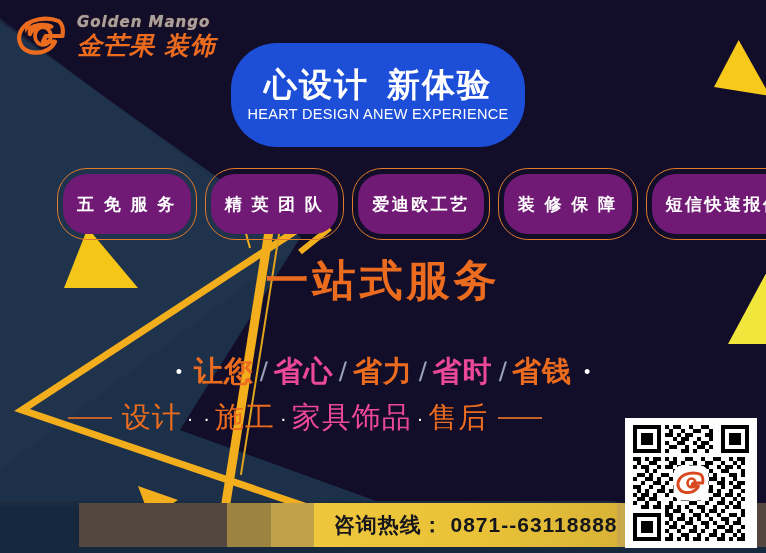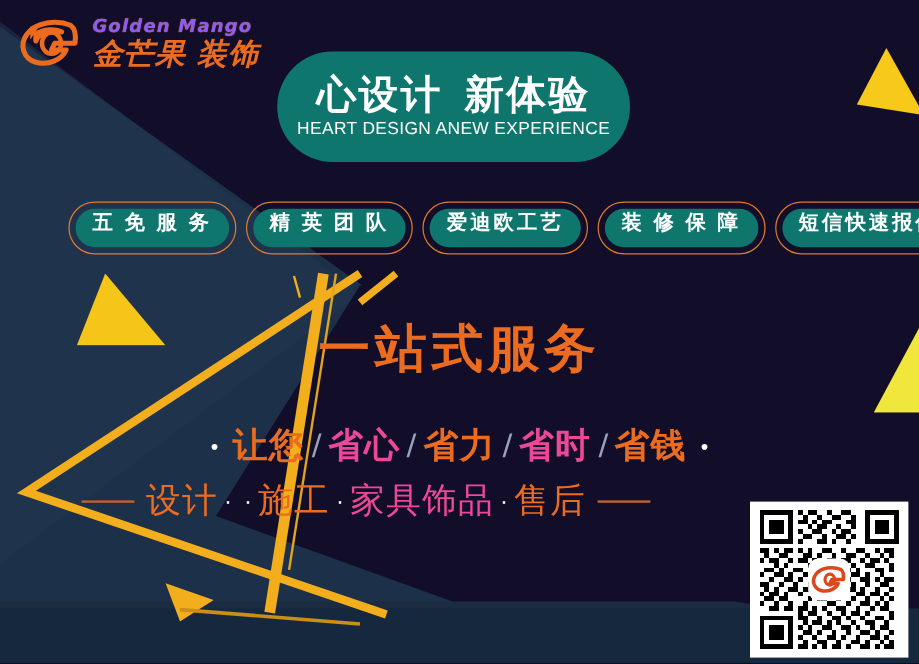--- a/index.html
+++ b/index.html
@@ -66,64 +66,64 @@
   
   .stripe{
     position:absolute;background:#f2ae1c;
   }
 
   
   .logo{position:absolute;left:14px;top:14px;display:flex;align-items:flex-end;gap:7px;}
   .logo-mark{width:56px;height:44px;flex:0 0 auto;}
   .logo-text{display:flex;flex-direction:column;line-height:1;}
   .logo-en{
-    font-size:15px;font-weight:bold;font-style:italic;color:#8b5cf6;
+    font-size:15px;font-weight:bold;font-style:italic;color:#a3a3a3;
     letter-spacing:1px;margin-bottom:3px;font-family:"DejaVu Sans",sans-serif;
     text-shadow:0 0 1px #e2732a;
   }
   .logo-cn{
     font-size:25px;font-weight:bold;color:#ec6c1f;letter-spacing:1px;
     font-style:italic;white-space:nowrap;
   }
   .logo-cn .sub{margin-left:9px;margin-top:10px;}
 
   
   .hero{
-    position:absolute;left:231px;top:43px;width:294px;height:92px;
-    background:#0f766e;border-radius:46px;
+    position:absolute;left:231px;top:43px;width:294px;height:104px;
+    background:#1d4ed8;border-radius:46px;
     display:flex;flex-direction:column;align-items:center;justify-content:center;
   }
   .hero-cn{
     font-size:33px;font-weight:bold;color:#fff;letter-spacing:2px;
     line-height:1;margin-bottom:5px;white-space:nowrap;
   }
   .hero-cn .gap{display:inline-block;width:18px;}
   .hero-en{
     font-size:14.5px;color:#fff;letter-spacing:.3px;white-space:nowrap;
     font-family:"Liberation Sans",sans-serif;
   }
 
   
   .pills{position:absolute;left:57px;top:168px;display:flex;gap:8px;}
   .pill-wrap{
     border:1px solid #e07b2c;border-radius:30px;padding:5px;
   }
   .pill{
-    background:#0f766e;border-radius:24px;height:32px;
-    display:flex;align-items:flex-start;justify-content:center;
+    background:#701a75;border-radius:24px;height:60px;
+    display:flex;align-items:center;justify-content:center;
     padding:0 14px;
   }
   .pill span{
     color:#fff;font-size:17px;font-weight:bold;letter-spacing:2.5px;
     white-space:nowrap;
   }
 
   
   .headline{
-    position:absolute;left:0;top:269px;width:766px;text-align:center;
+    position:absolute;left:0;top:258px;width:766px;text-align:center;
     pointer-events:none;
   }
   .headline-cn{
     font-size:43px;font-weight:bold;color:#ec6c1f;letter-spacing:4px;
     line-height:1.05;
   }
   .headline-en{
     font-size:22px;color:#e9eaf0;letter-spacing:2px;margin-top:4px;
     font-family:"Liberation Sans",sans-serif;
   }
@@ -292,20 +292,31 @@
     <span class="sep">·</span>
     <span class="sep">·</span>
     <span class="word c-orange">施工</span>
     <span class="sep">·</span>
     <span class="word c-white">家具饰品</span>
     <span class="sep">·</span>
     <span class="word c-orange">售后</span>
     <span class="rule"></span>
   </div>
 
+  <div class="botbar">
+    <div class="seg seg-a"></div>
+    <div class="seg seg-b"></div>
+    <div class="seg seg-c"></div>
+    <div class="seg seg-gold">
+      <span>咨询热线：  0871--63118888</span>
+    </div>
+    <div class="seg seg-d"></div>
+    <div class="seg seg-e"></div>
+    <div class="seg seg-f"></div>
+  </div>
 
   <div class="qr">
     <svg viewBox="0 0 29 29" shape-rendering="crispEdges">
       <rect width="29" height="29" fill="#fff"></rect>
       <g fill="#000">
         <rect x="0" y="0" width="7" height="1"></rect>
           <rect x="0" y="6" width="7" height="1"></rect>
         <rect x="0" y="0" width="1" height="7"></rect>
           <rect x="6" y="0" width="1" height="7"></rect>
         <rect x="2" y="2" width="3" height="3"></rect>

